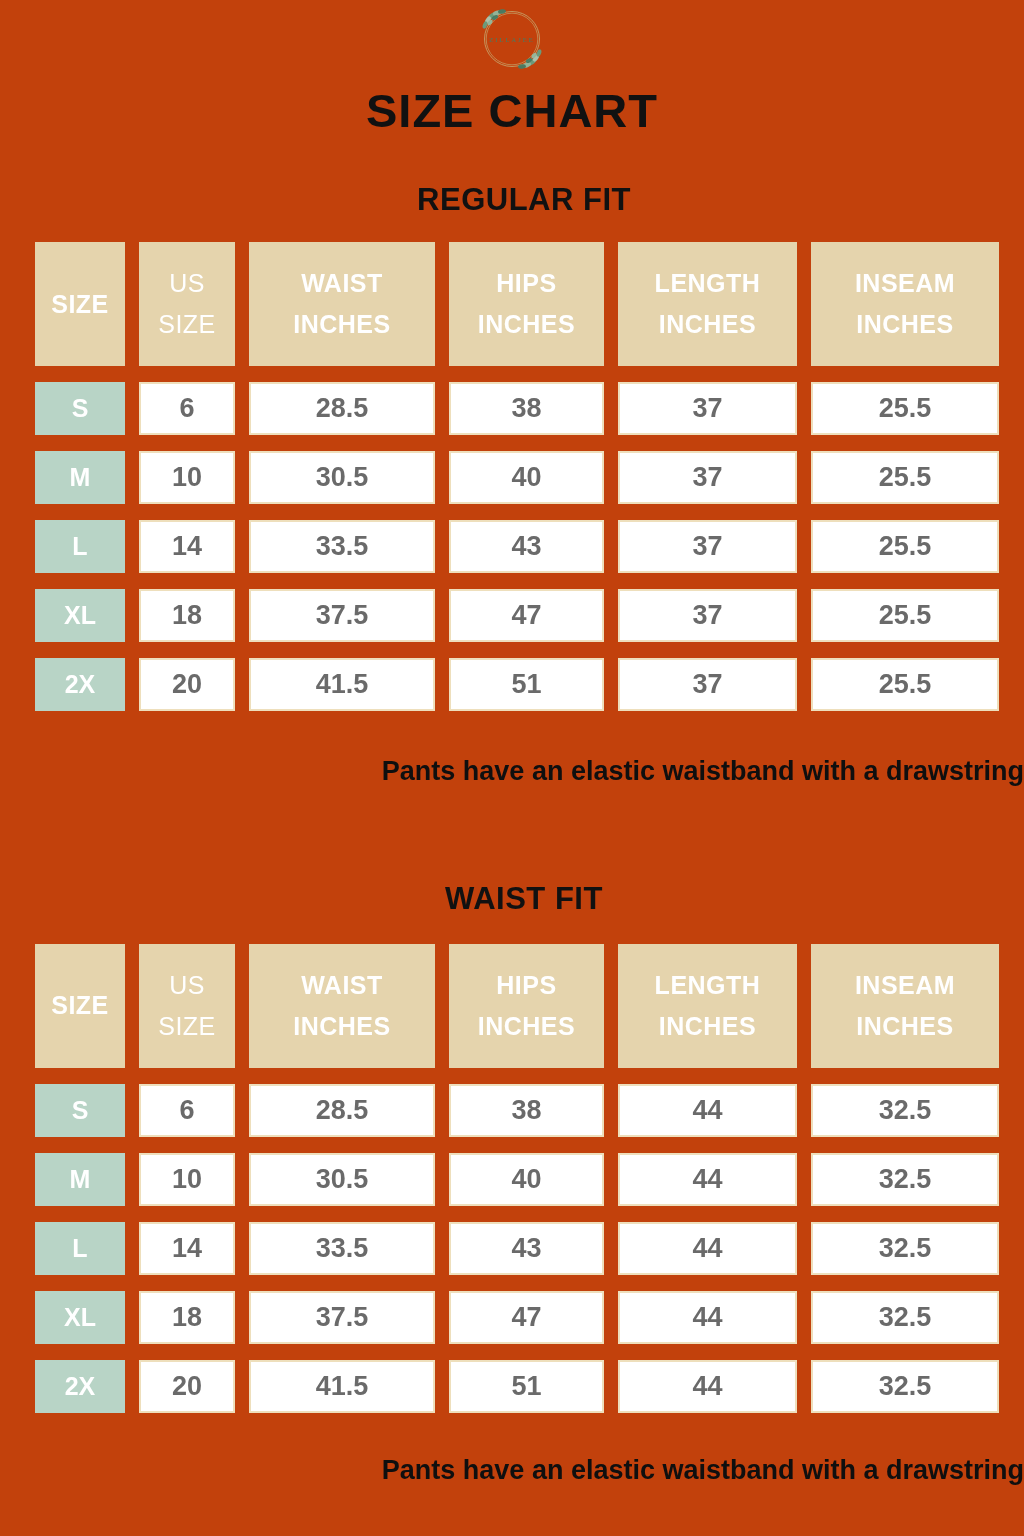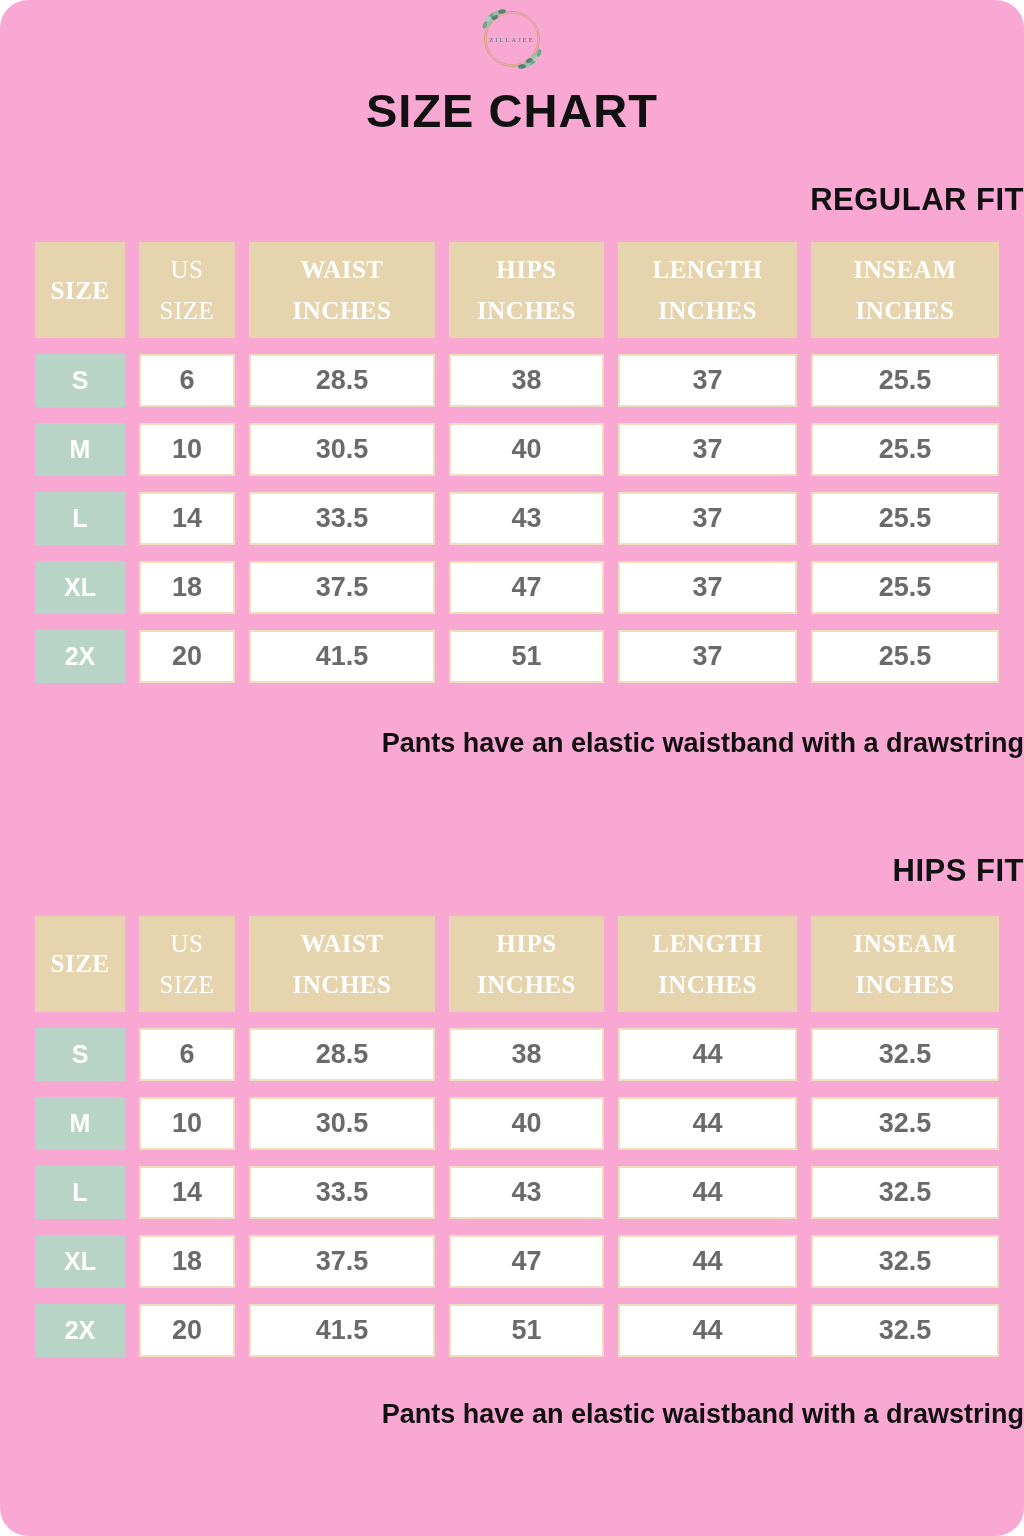--- a/index.html
+++ b/index.html
@@ -10,60 +10,59 @@
   }
   body {
     width: 1024px;
     height: 1536px;
     overflow: hidden;
     position: relative;
   }
   .page {
     width: 1024px;
     height: 1536px;
-    background: #f9a8d4;
-    border-radius: 28px;
+    background: #c2410c;
   }
   
   .logo-wrap {
     padding-top: 6px;
     text-align: center;
   }
   
   h1.page-title {
     margin: 10px 0 0 0;
     text-align: center;
     font-size: 47px;
     line-height: 1.05;
     font-weight: 700;
     letter-spacing: 1px;
     color: #111111;
   }
   h2.section-title {
-    text-align: right;
+    text-align: center;
     font-size: 31px;
     line-height: 1.1;
     font-weight: 700;
     letter-spacing: 0.5px;
     color: #111111;
     padding-left: 24px;
   }
   #section-regular h2.section-title { margin: 48px 0 25px 0; }
   #section-tall    h2.section-title { margin: 95px 0 28px 0; }
   
   .size-table {
     margin-left: 35px;
     width: 964px;
   }
   .trow {
     display: grid;
     grid-template-columns: 90px 96px 186px 155px 179px 188px;
     column-gap: 14px;
   }
-  .trow.head { height: 96px; font-family: Liberation Serif, serif; }
+  .trow.head { height: 124px; }
   .trow.body-row {
     height: 53px;
     margin-top: 16px;
   }
   .hcell {
     background: #e5d4ad;
     color: #ffffff;
     font-weight: 700;
     font-size: 25px;
     line-height: 1.66;
@@ -210,21 +209,21 @@
           <div class="dcell">41.5</div>
           <div class="dcell">51</div>
           <div class="dcell">37</div>
           <div class="dcell">25.5</div>
         </div>
       </div>
     <p class="note">Pants have an elastic waistband with a drawstring</p>
   </section>
 
   <section id="section-tall">
-    <h2 class="section-title">HIPS FIT</h2>
+    <h2 class="section-title">WAIST FIT</h2>
     <div class="size-table">
         <div class="trow head">
           <div class="hcell">
             <span>SIZE</span>
           </div>
           <div class="hcell light">
             <span>US</span>
             <span>SIZE</span>
           </div>
           <div class="hcell">

